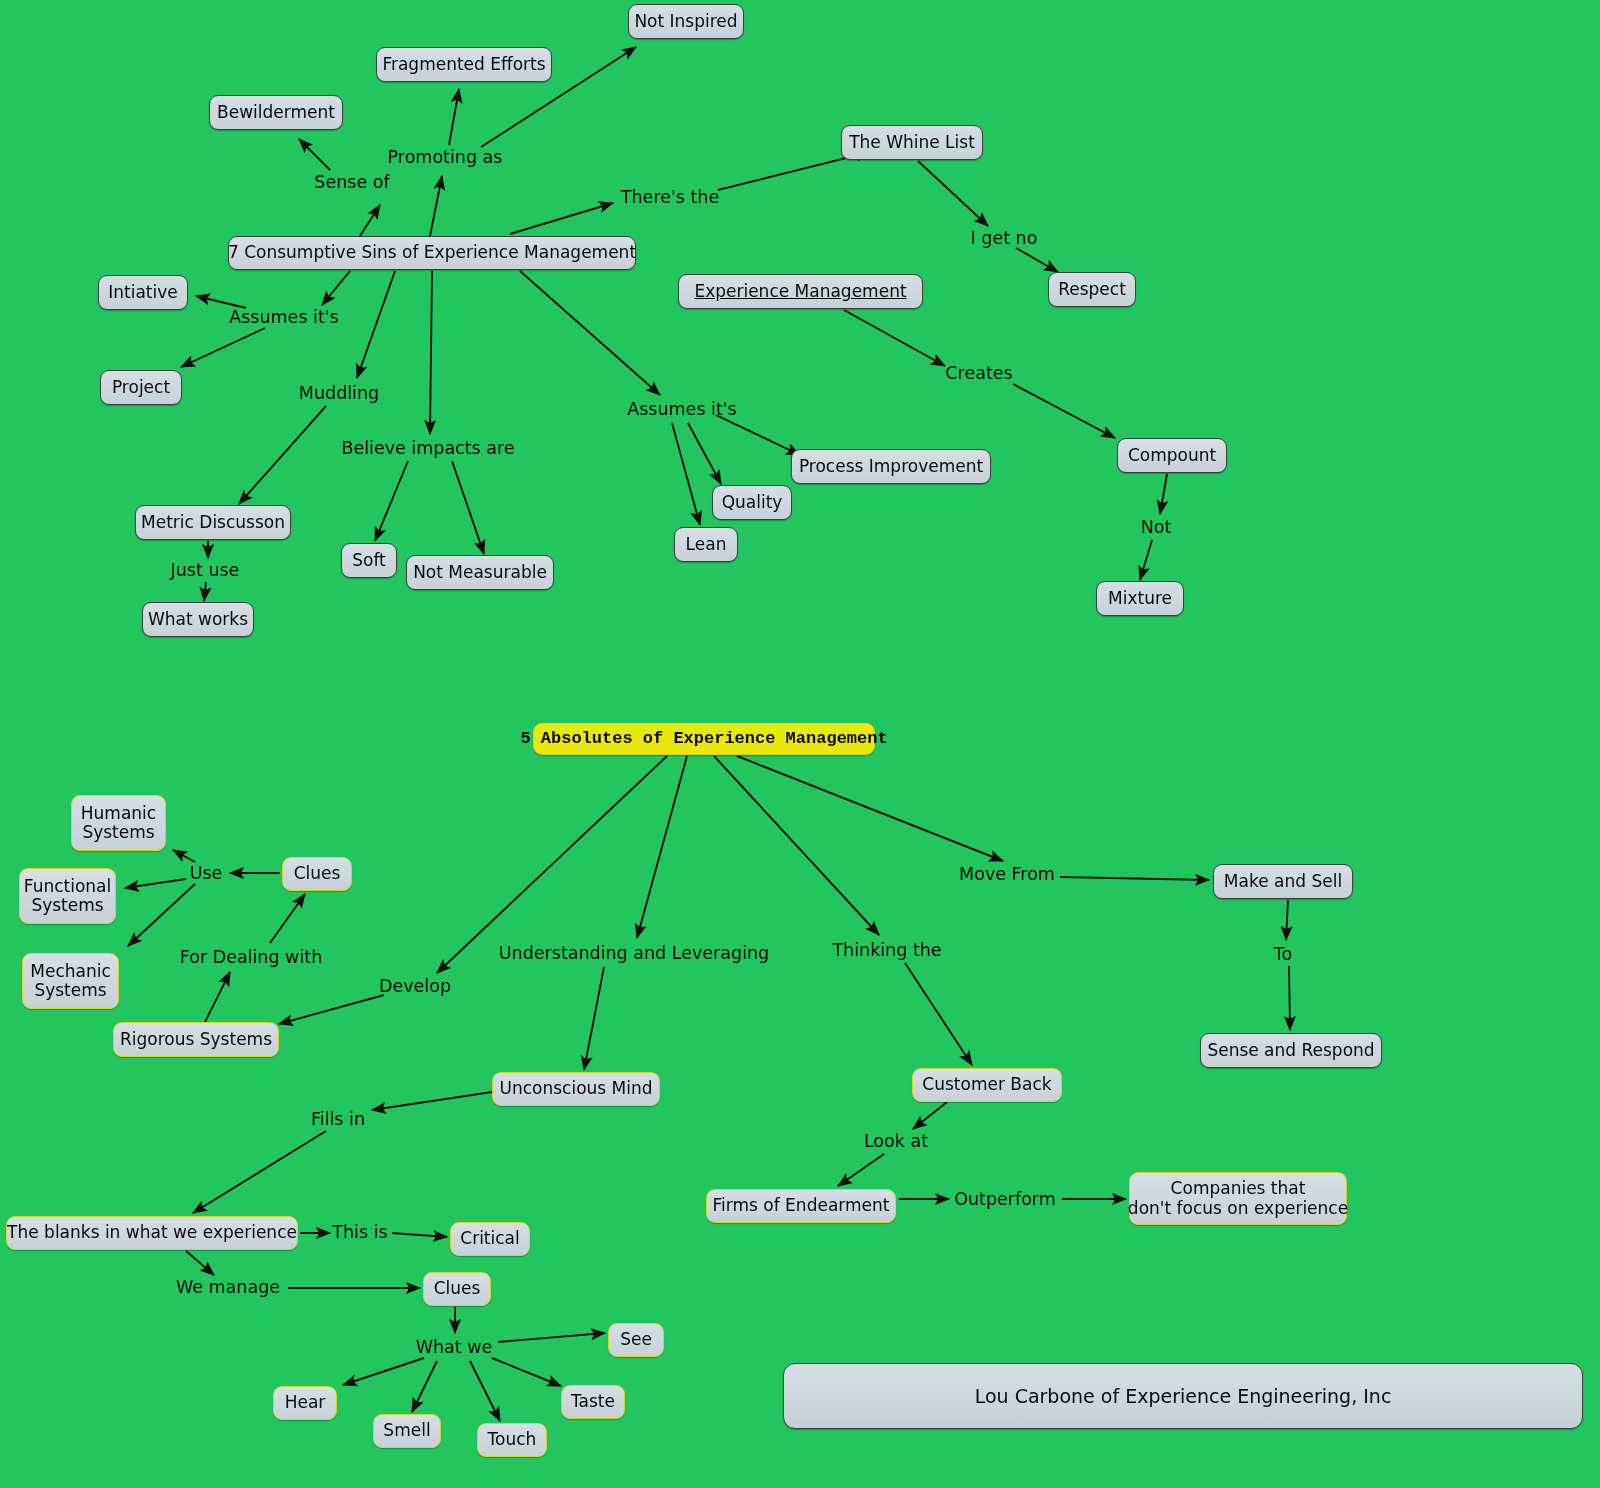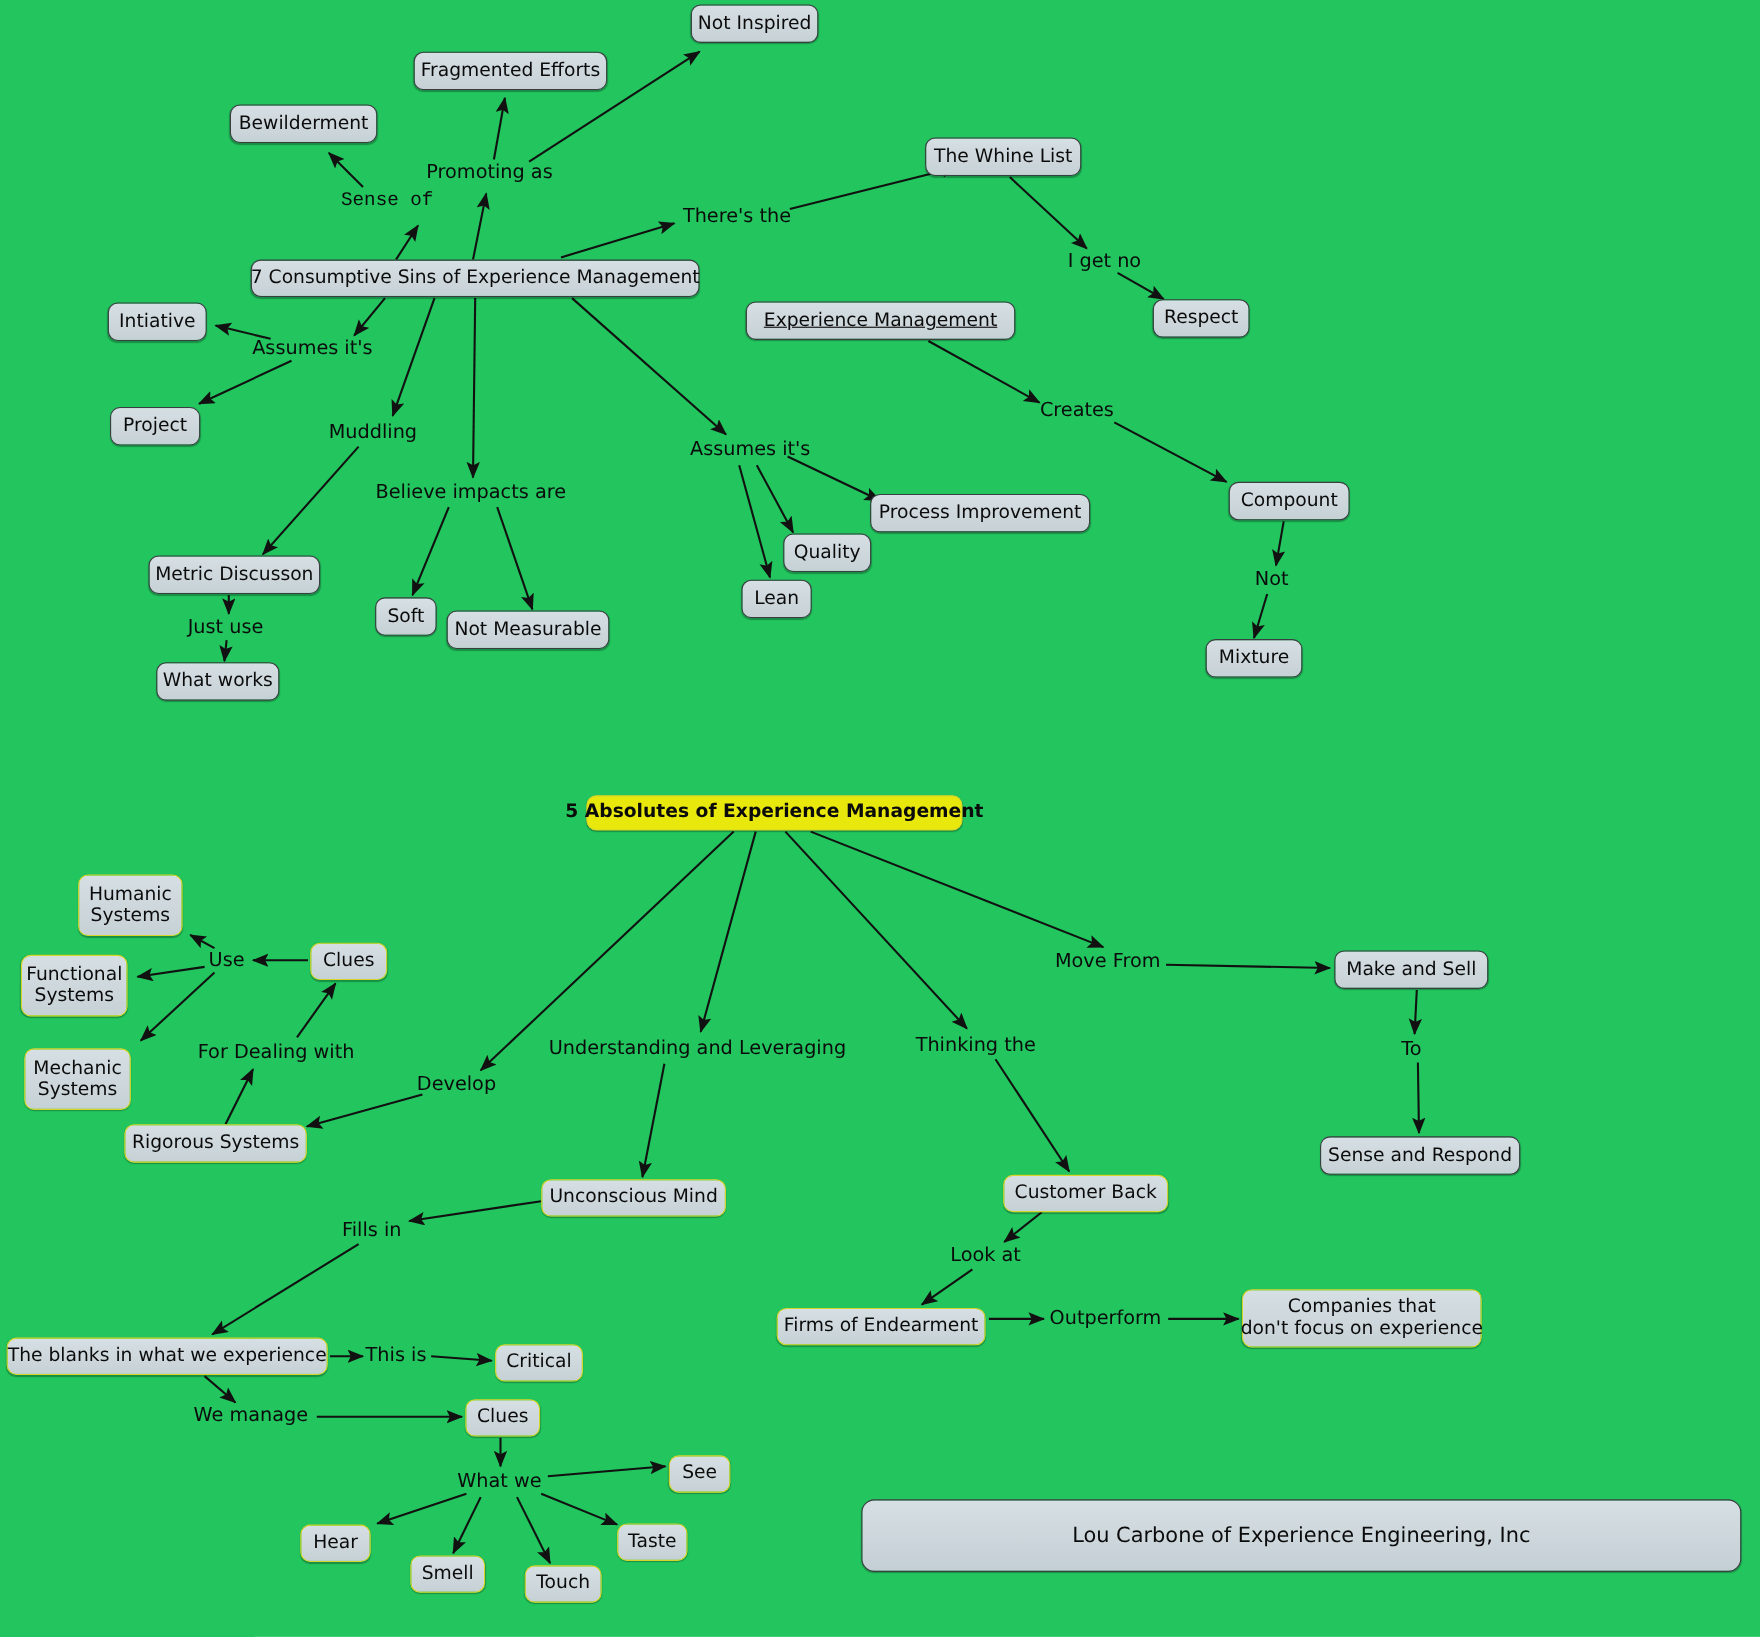--- a/index.html
+++ b/index.html
@@ -9,21 +9,21 @@
   svg.edges{position:absolute;left:0;top:0;width:1600px;height:1488px;pointer-events:none;}
 
   .node{position:absolute;box-sizing:border-box;
         background:linear-gradient(180deg,#d6dfe3 0%,#c6d1d6 100%);
         border:1.5px solid #3a3f42;border-radius:9px;
         display:flex;align-items:center;justify-content:center;
         text-align:center;color:#0b0b0b;font-size:17px;line-height:1.12;
         padding:3px 9px;white-space:pre;
         box-shadow:0 1px 1px rgba(0,0,0,.28);}
   .node.yellowborder{border-color:#d6d62a;}
-  .node.yellowfill{background:#e8e80c;border-color:#d6d62a;font-weight:bold;}
+  .node.yellowfill{background:#e8e80c;border-color:#d6d62a;font-weight:bold;font-family:Liberation Mono, monospace;}
   .node.title{border-radius:12px;font-size:19px;line-height:1.28;
               background:linear-gradient(180deg,#d6dfe3 0%,#c4cfd5 100%);}
   .lbl{position:absolute;font-size:17.5px;color:#0b0b0b;white-space:pre;
        text-align:center;transform:translate(-50%,-50%);}
 </style>
 </head>
 <body>
 
 <div id="canvas">
 
@@ -112,21 +112,21 @@
   <div class="node" style="left:791px;top:449px;width:200px;height:35px;">Process Improvement</div>
   <div class="node" style="left:712px;top:485px;width:80px;height:35px;">Quality</div>
   <div class="node" style="left:135px;top:505px;width:156px;height:35px;">Metric Discusson</div>
   <div class="node" style="left:674px;top:527px;width:64px;height:35px;">Lean</div>
   <div class="node" style="left:341px;top:543px;width:56px;height:35px;">Soft</div>
   <div class="node" style="left:406px;top:555px;width:148px;height:35px;">Not Measurable</div>
   <div class="node" style="left:1096px;top:581px;width:88px;height:35px;">Mixture</div>
   <div class="node" style="left:142px;top:602px;width:112px;height:35px;">What works</div>
 
   <div class="lbl" style="left:445px;top:157px;">Promoting as</div>
-  <div class="lbl" style="left:352px;top:182px;font-family:Liberation Mono, monospace;">Sense of</div>
+  <div class="lbl" style="left:352px;top:182px;">Sense of</div>
   <div class="lbl" style="left:670px;top:197px;">There's the</div>
   <div class="lbl" style="left:1004px;top:238px;">I get no</div>
   <div class="lbl" style="left:284px;top:317px;">Assumes it's</div>
   <div class="lbl" style="left:979px;top:373px;">Creates</div>
   <div class="lbl" style="left:339px;top:393px;">Muddling</div>
   <div class="lbl" style="left:682px;top:409px;">Assumes it's</div>
   <div class="lbl" style="left:428px;top:448px;">Believe impacts are</div>
   <div class="lbl" style="left:1156px;top:527px;">Not</div>
   <div class="lbl" style="left:205px;top:570px;">Just use</div>
 

